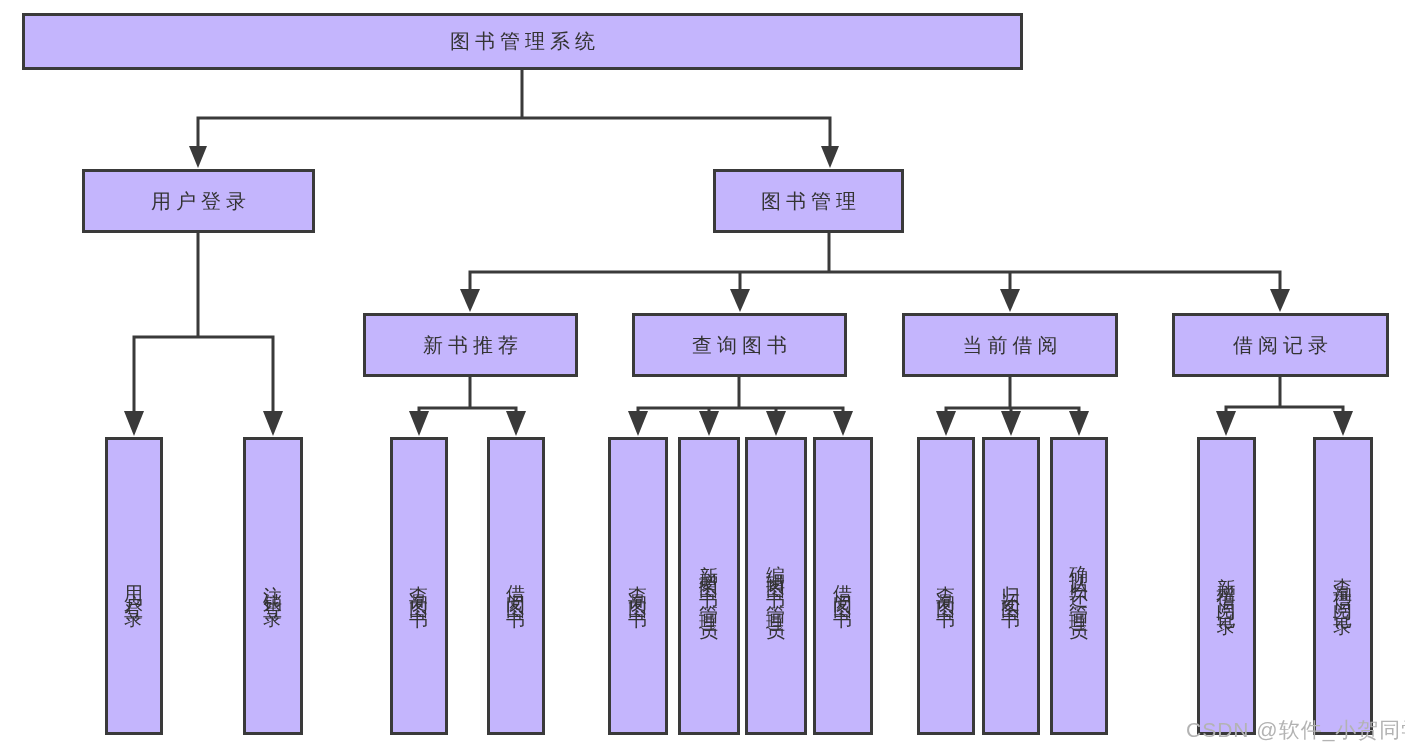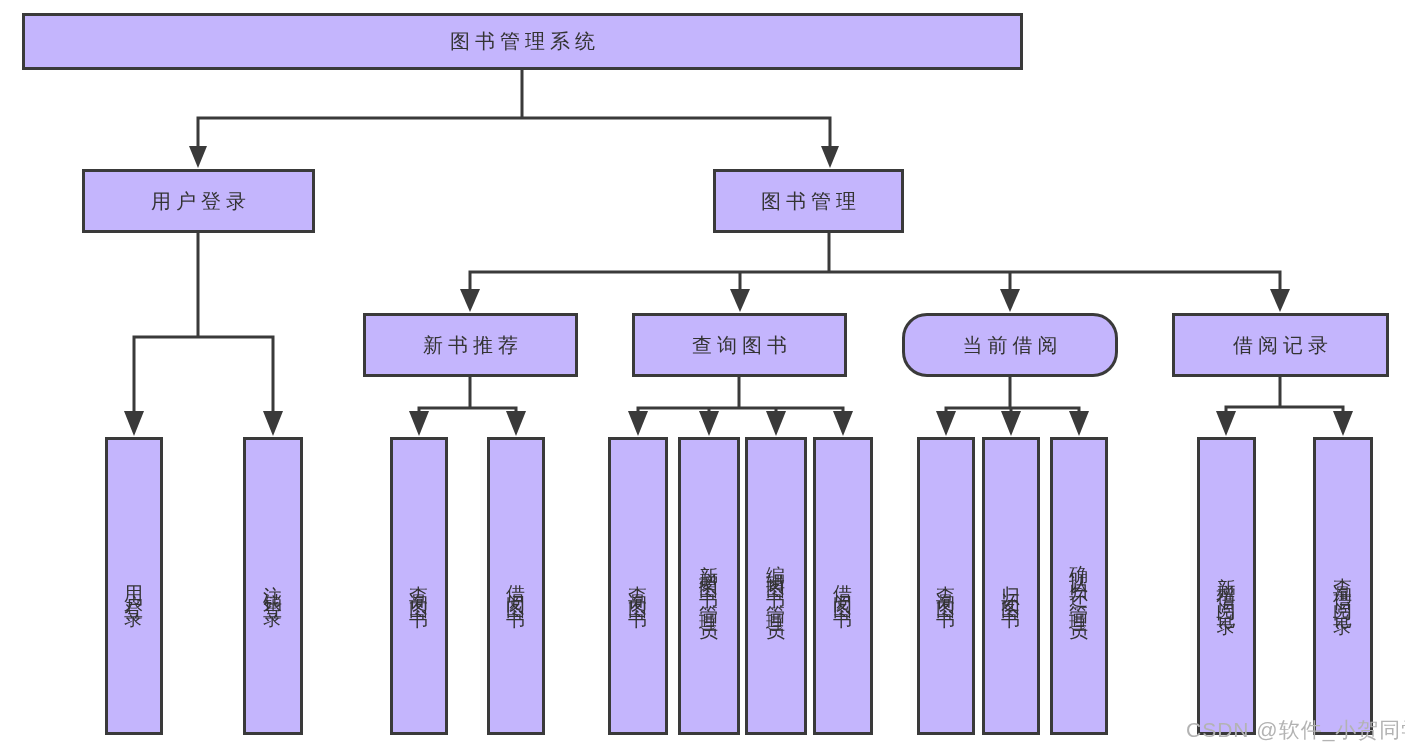--- a/index.html
+++ b/index.html
@@ -34,21 +34,21 @@
     font-size:19px;
     letter-spacing:8px;
     line-height:1;
   }
   
   .b-root       {left:22px;  top:13px;  width:1001px; height:57px;}
   .b-user-login {left:82px;  top:169px; width:233px;  height:64px;}
   .b-book-mgmt  {left:713px; top:169px; width:191px;  height:64px;align-items:center;}
   .b-new-rec    {left:363px; top:313px; width:215px;  height:64px;}
   .b-borrowing  {left:632px; top:313px; width:215px;  height:64px;}
-  .b-current    {left:902px; top:313px; width:216px;  height:64px;border-radius:25px;}
+  .b-current    {left:902px; top:313px; width:216px;  height:64px;}
   .b-records    {left:1172px;top:313px; width:217px;  height:64px;}
   
   .l-user-login {left:105px; width:58px;}
   .l-logout     {left:243px; width:60px;}
   .l-query-1    {left:390px; width:58px;}
   .l-borrow-1   {left:487px; width:58px;}
   .l-query-2    {left:608px; width:60px;}
   .l-add-book   {left:678px; width:62px;}
   .l-edit-book  {left:745px; width:62px;}
   .l-borrow-2   {left:813px; width:60px;}

